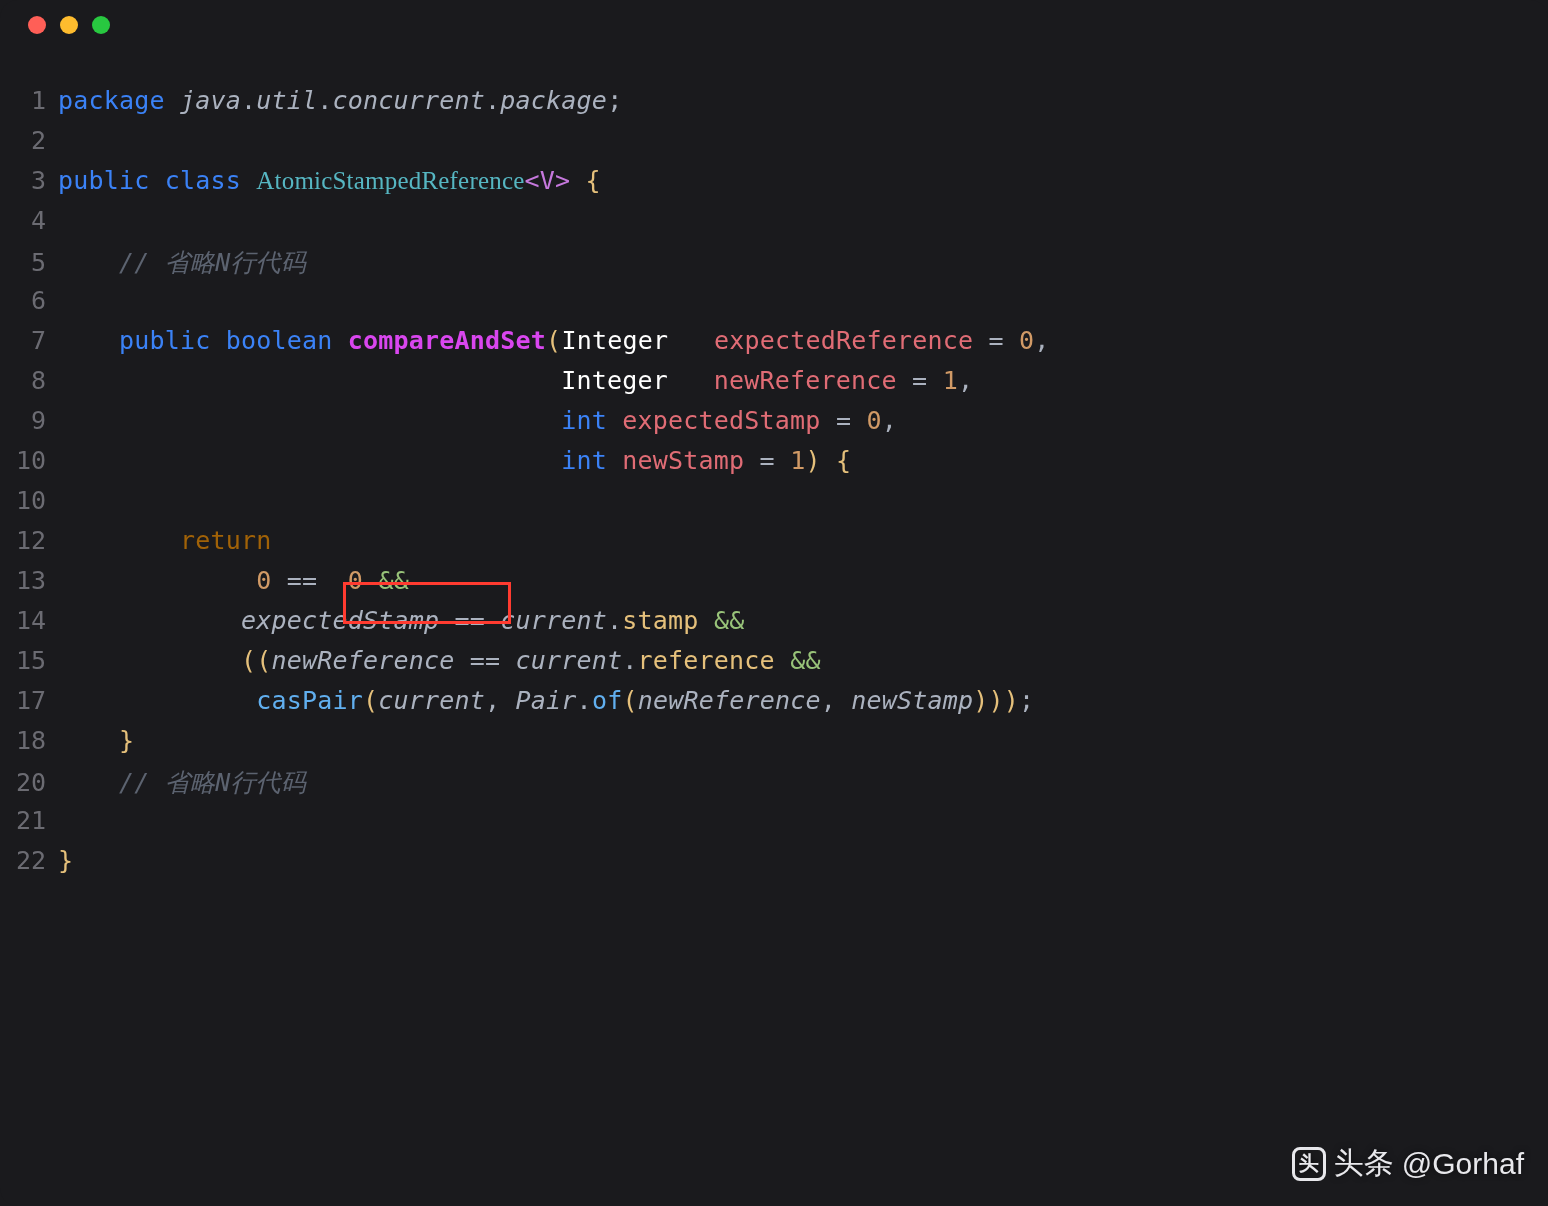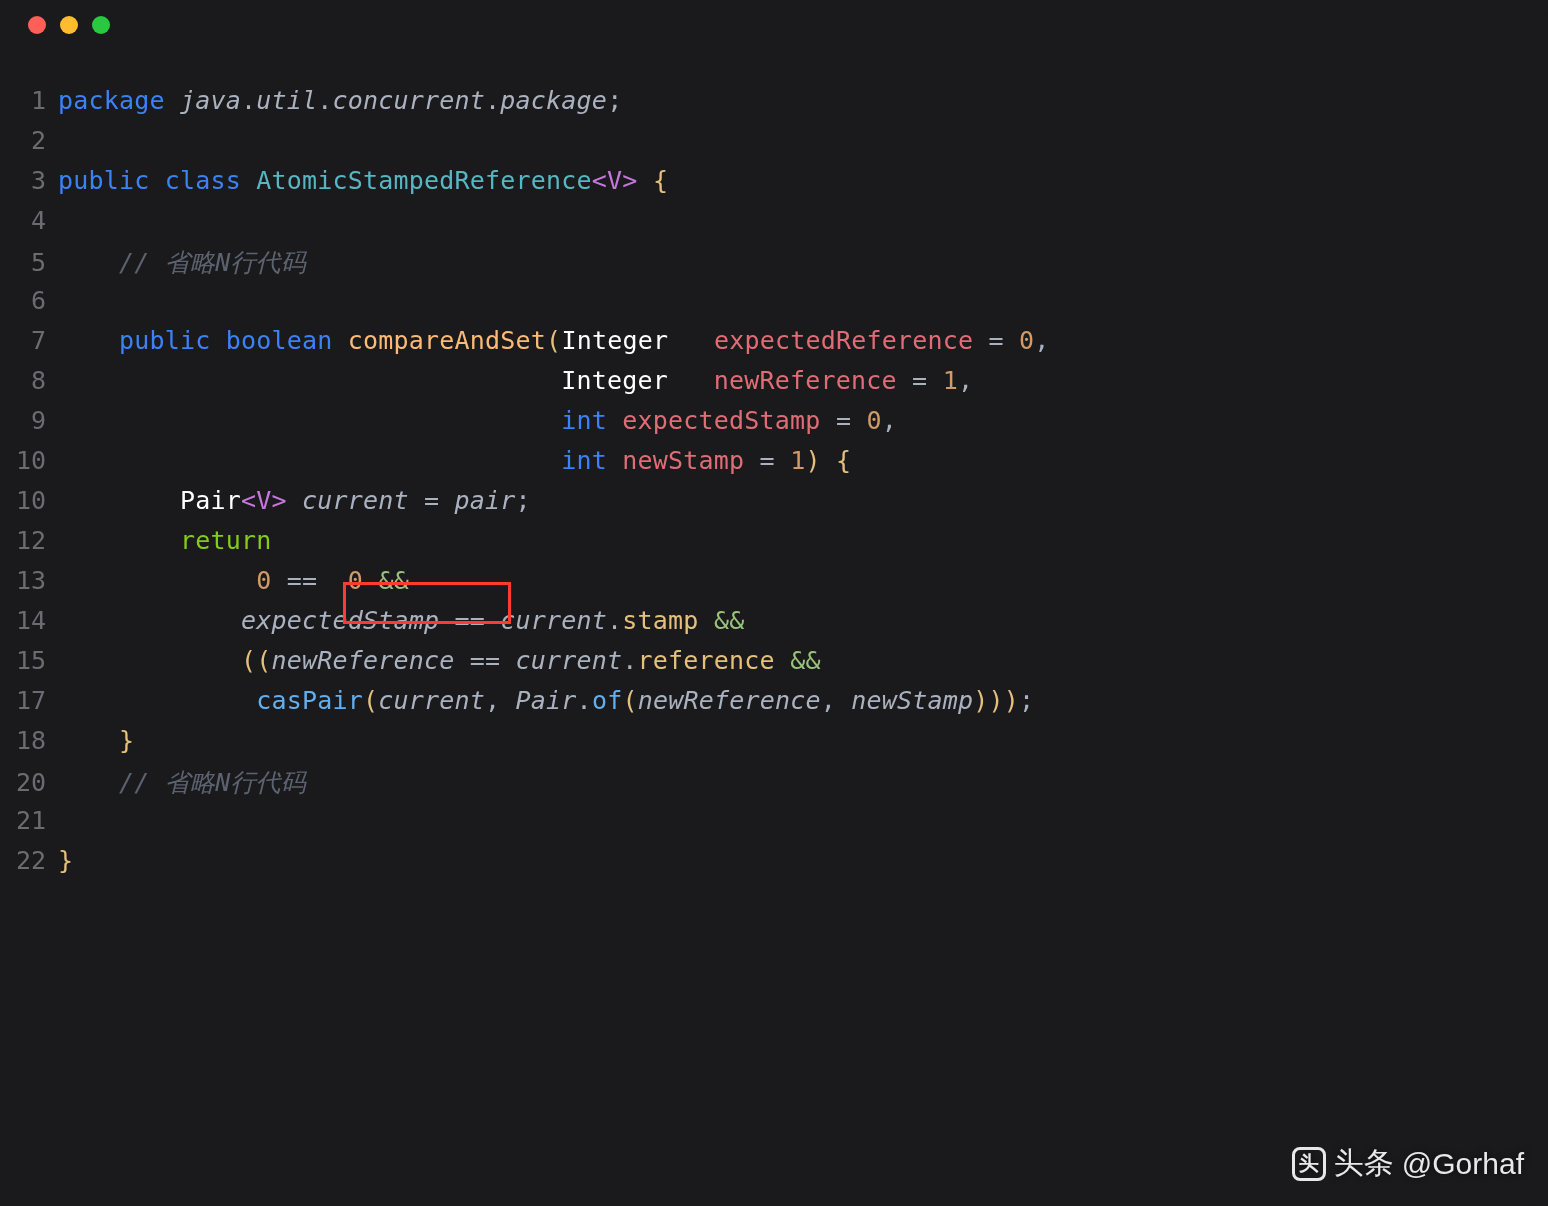--- a/index.html
+++ b/index.html
@@ -48,32 +48,32 @@
     color: #6b6b72;
     user-select: none;
     flex-shrink: 0;
   }
   .code {
     letter-spacing: 0.2px;
     color: #d0d0d6;
   }
   .tok-kw      { color: #3b82f6; }
   .tok-type    { color: #ffffff; }
-  .tok-classnm { color: #56b6c2; }
+  .tok-classnm { color: #56b6c2; font-family: Liberation Serif, serif; }
   .tok-generic { color: #c678dd; }
-  .tok-method  { color: #fdba74; }
+  .tok-method  { color: #d946ef; font-weight: bold; }
   .tok-param   { color: #e06c75; }
   .tok-num     { color: #d19a66; }
   .tok-op      { color: #abb2bf; }
   .tok-logic   { color: #98c379; }
   .tok-call    { color: #61afef; }
   .tok-prop    { color: #e5c07b; }
   .tok-comment { color: #5c6370; font-style: italic; }
   .tok-plain   { color: #abb2bf; font-style: italic; }
-  .tok-ret     { color: #84cc16; }
+  .tok-ret     { color: #a16207; }
 
   .highlight-box {
     position: absolute;
     border: 3px solid #ff3b30;
     pointer-events: none;
     left: 343px;
     top: 582px;
     width: 168px;
     height: 42px;
   }
@@ -116,21 +116,21 @@
       <div class="line"><div class="gutter">1</div><div class="code"><span class="tok-kw">package</span><span class="tok-plain"> java</span><span class="tok-op">.</span><span class="tok-plain">util</span><span class="tok-op">.</span><span class="tok-plain">concurrent</span><span class="tok-op">.</span><span class="tok-plain">package</span><span class="tok-op">;</span></div></div>
       <div class="line"><div class="gutter">2</div><div class="code"></div></div>
       <div class="line"><div class="gutter">3</div><div class="code"><span class="tok-kw">public</span><span class="tok-plain"> </span><span class="tok-kw">class</span><span class="tok-plain"> </span><span class="tok-classnm">AtomicStampedReference</span><span class="tok-generic">&lt;V&gt;</span><span class="tok-plain"> </span><span class="tok-prop">{</span></div></div>
       <div class="line"><div class="gutter">4</div><div class="code"></div></div>
       <div class="line"><div class="gutter">5</div><div class="code"><span class="tok-plain">    </span><span class="tok-comment">// 省略N行代码</span></div></div>
       <div class="line"><div class="gutter">6</div><div class="code"></div></div>
       <div class="line"><div class="gutter">7</div><div class="code"><span class="tok-plain">    </span><span class="tok-kw">public</span><span class="tok-plain"> </span><span class="tok-kw">boolean</span><span class="tok-plain"> </span><span class="tok-method">compareAndSet</span><span class="tok-prop">(</span><span class="tok-type">Integer</span><span class="tok-plain">   </span><span class="tok-param">expectedReference</span><span class="tok-plain"> </span><span class="tok-op">=</span><span class="tok-plain"> </span><span class="tok-num">0</span><span class="tok-op">,</span></div></div>
       <div class="line"><div class="gutter">8</div><div class="code"><span class="tok-plain">                                 </span><span class="tok-type">Integer</span><span class="tok-plain">   </span><span class="tok-param">newReference</span><span class="tok-plain"> </span><span class="tok-op">=</span><span class="tok-plain"> </span><span class="tok-num">1</span><span class="tok-op">,</span></div></div>
       <div class="line"><div class="gutter">9</div><div class="code"><span class="tok-plain">                                 </span><span class="tok-kw">int</span><span class="tok-plain"> </span><span class="tok-param">expectedStamp</span><span class="tok-plain"> </span><span class="tok-op">=</span><span class="tok-plain"> </span><span class="tok-num">0</span><span class="tok-op">,</span></div></div>
       <div class="line"><div class="gutter">10</div><div class="code"><span class="tok-plain">                                 </span><span class="tok-kw">int</span><span class="tok-plain"> </span><span class="tok-param">newStamp</span><span class="tok-plain"> </span><span class="tok-op">=</span><span class="tok-plain"> </span><span class="tok-num">1</span><span class="tok-prop">)</span><span class="tok-plain"> </span><span class="tok-prop">{</span></div></div>
-      <div class="line"><div class="gutter">10</div><div class="code"><span class="tok-plain">        </span><span class="tok-type">Pair</span><span class="tok-generic">&lt;V&gt;</span><span class="tok-plain"> current </span><span class="tok-op">=</span><span class="tok-plain"> pair</span><span class="tok-op">;</span></div></div>
+      <div class="line"><div class="gutter">10</div></div>
       <div class="line"><div class="gutter">12</div><div class="code"><span class="tok-plain">        </span><span class="tok-ret">return</span></div></div>
       <div class="line"><div class="gutter">13</div><div class="code"><span class="tok-plain">             </span><span class="tok-num">0</span><span class="tok-plain"> </span><span class="tok-op">==</span><span class="tok-plain">  </span><span class="tok-num">0</span><span class="tok-plain"> </span><span class="tok-logic">&amp;&amp;</span></div></div>
       <div class="line"><div class="gutter">14</div><div class="code"><span class="tok-plain">            expectedStamp </span><span class="tok-op">==</span><span class="tok-plain"> current</span><span class="tok-op">.</span><span class="tok-prop">stamp</span><span class="tok-plain"> </span><span class="tok-logic">&amp;&amp;</span></div></div>
       <div class="line"><div class="gutter">15</div><div class="code"><span class="tok-plain">            </span><span class="tok-prop">((</span><span class="tok-plain">newReference </span><span class="tok-op">==</span><span class="tok-plain"> current</span><span class="tok-op">.</span><span class="tok-prop">reference</span><span class="tok-plain"> </span><span class="tok-logic">&amp;&amp;</span></div></div>
       <div class="line"><div class="gutter">17</div><div class="code"><span class="tok-plain">             </span><span class="tok-call">casPair</span><span class="tok-prop">(</span><span class="tok-plain">current</span><span class="tok-op">,</span><span class="tok-plain"> Pair</span><span class="tok-op">.</span><span class="tok-call">of</span><span class="tok-prop">(</span><span class="tok-plain">newReference</span><span class="tok-op">,</span><span class="tok-plain"> newStamp</span><span class="tok-prop">)))</span><span class="tok-op">;</span></div></div>
       <div class="line"><div class="gutter">18</div><div class="code"><span class="tok-plain">    </span><span class="tok-prop">}</span></div></div>
       <div class="line"><div class="gutter">20</div><div class="code"><span class="tok-plain">    </span><span class="tok-comment">// 省略N行代码</span></div></div>
       <div class="line"><div class="gutter">21</div><div class="code"></div></div>
       <div class="line"><div class="gutter">22</div><div class="code"><span class="tok-prop">}</span></div></div>
     </div>

